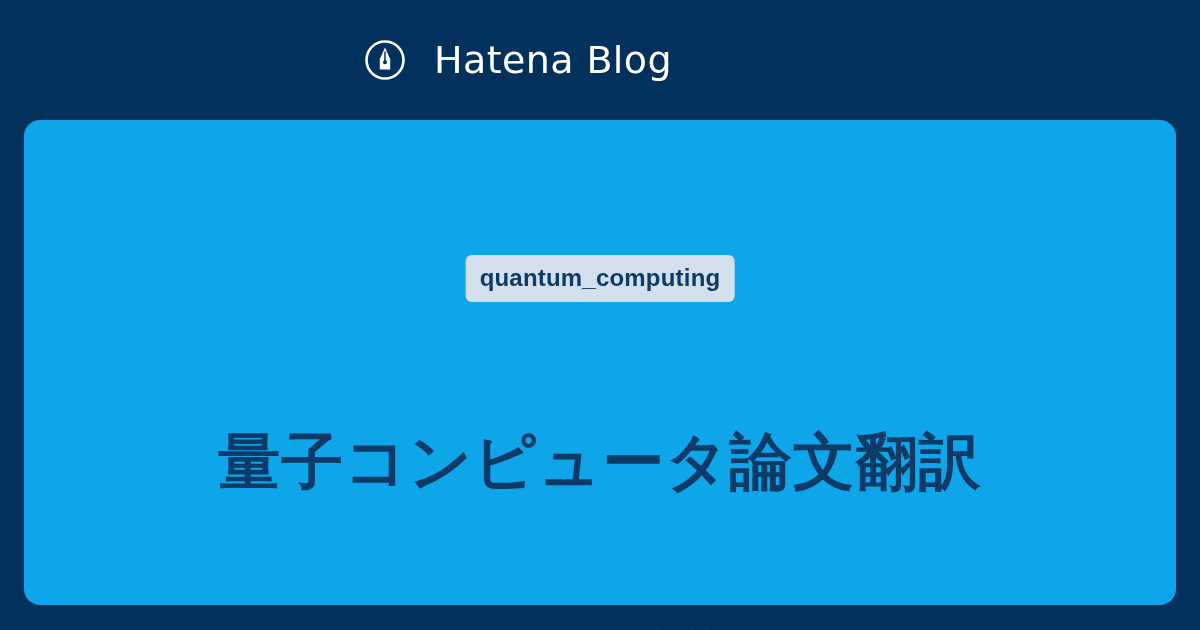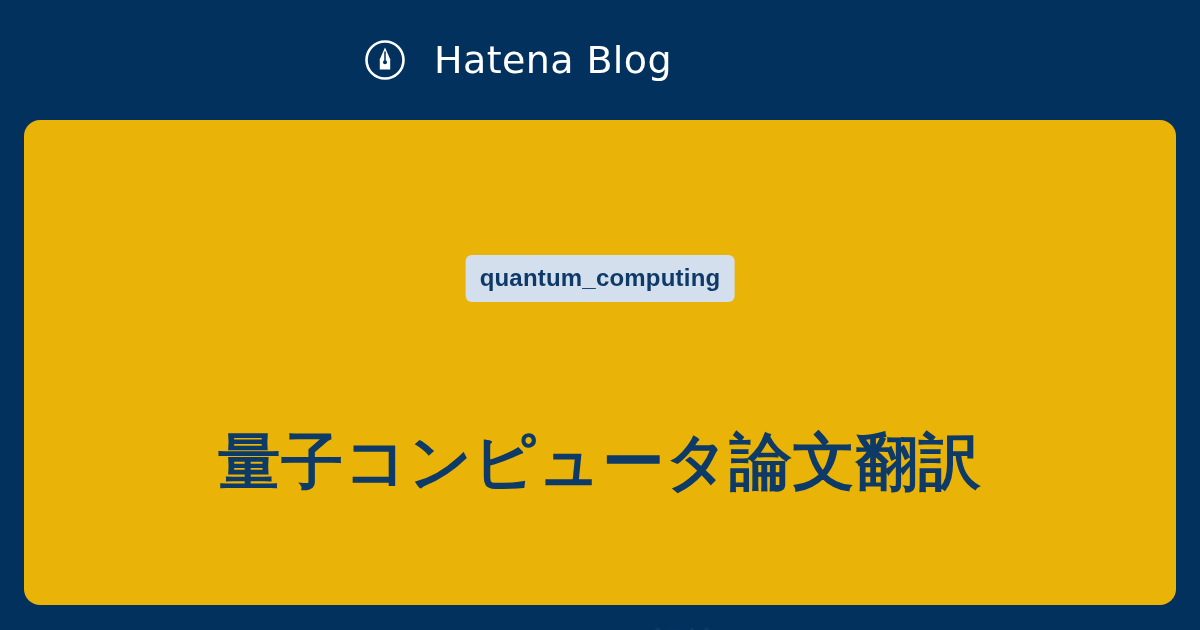--- a/index.html
+++ b/index.html
@@ -47,21 +47,21 @@
     font-family: "DejaVu Sans", "Liberation Sans", sans-serif;
   }
 
   
   #entry-card {
     position: absolute;
     left: 24px;
     top: 120px;
     width: 1152px;
     height: 485px;
-    background: #eab308;
+    background: #0ea5e9;
     border-radius: 16px;
     display: flex;
     flex-direction: column;
     align-items: center;
   }
 
   
   #category-tag {
     position: absolute;
     top: 135px;

